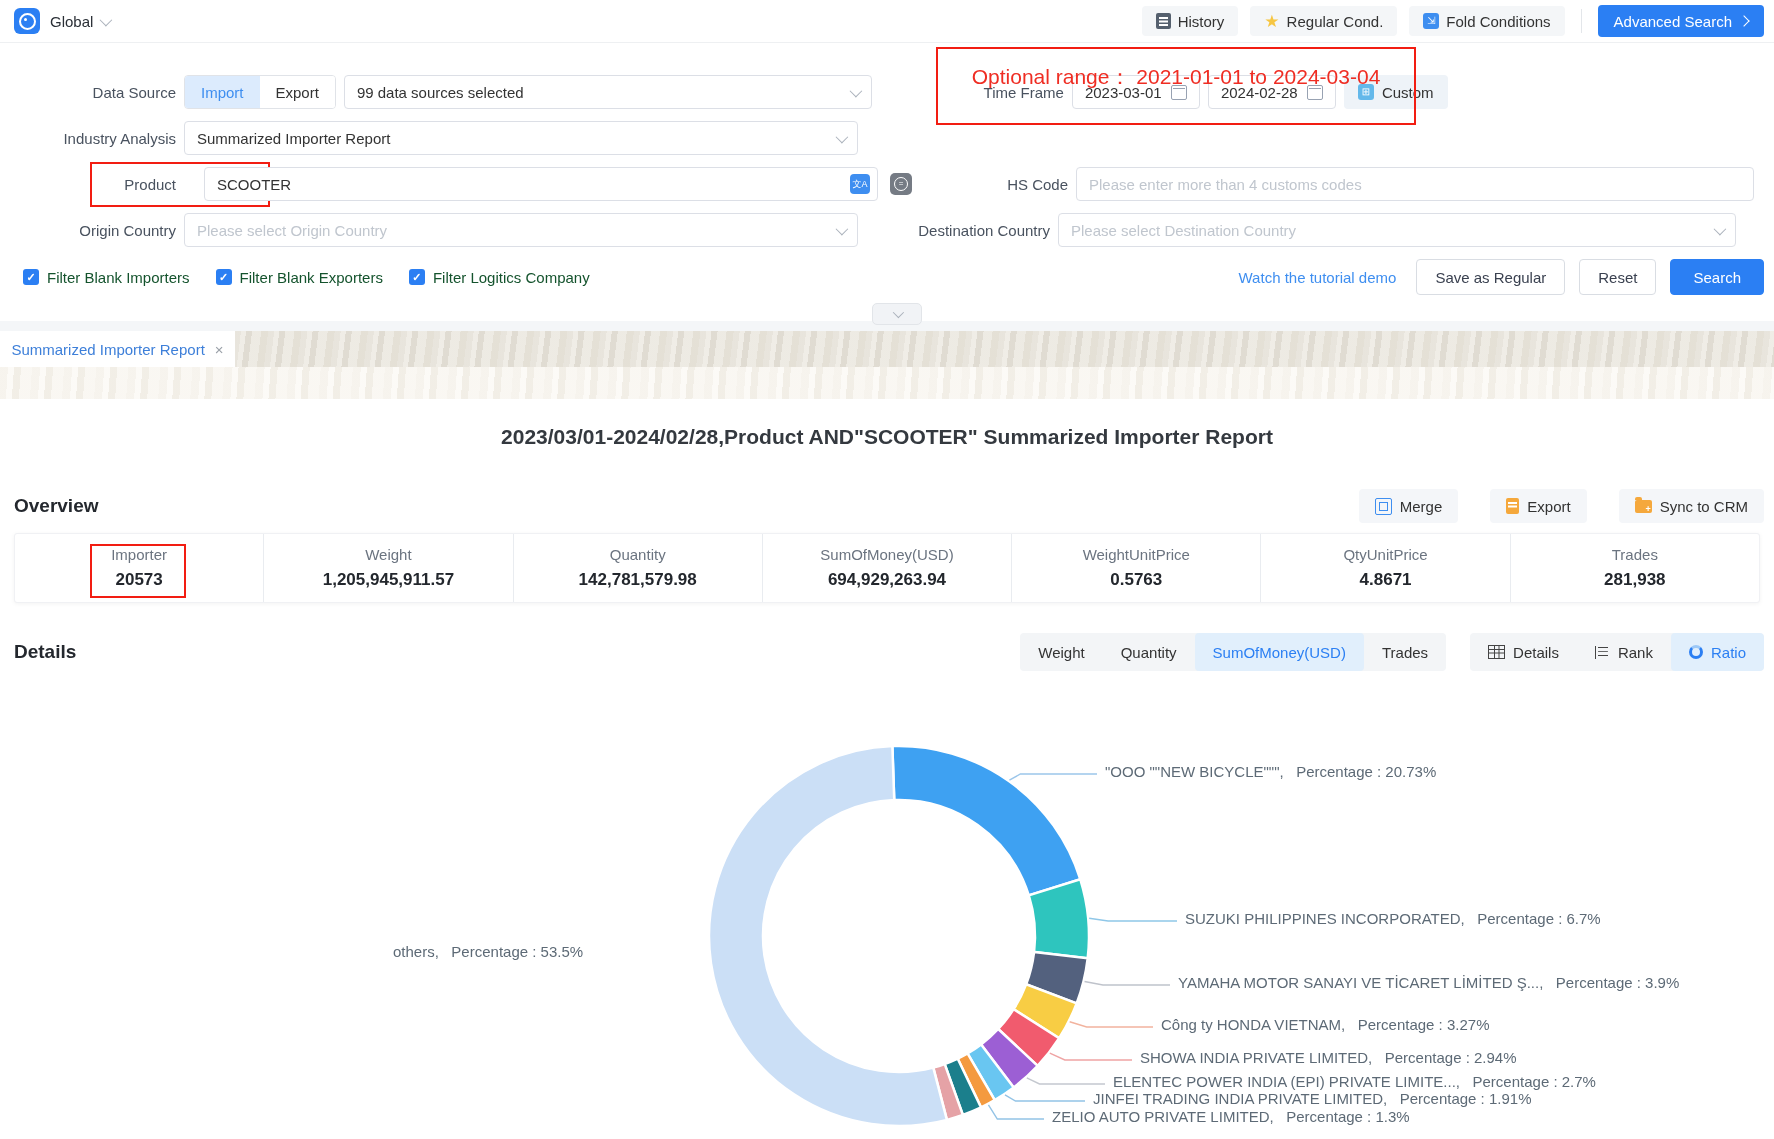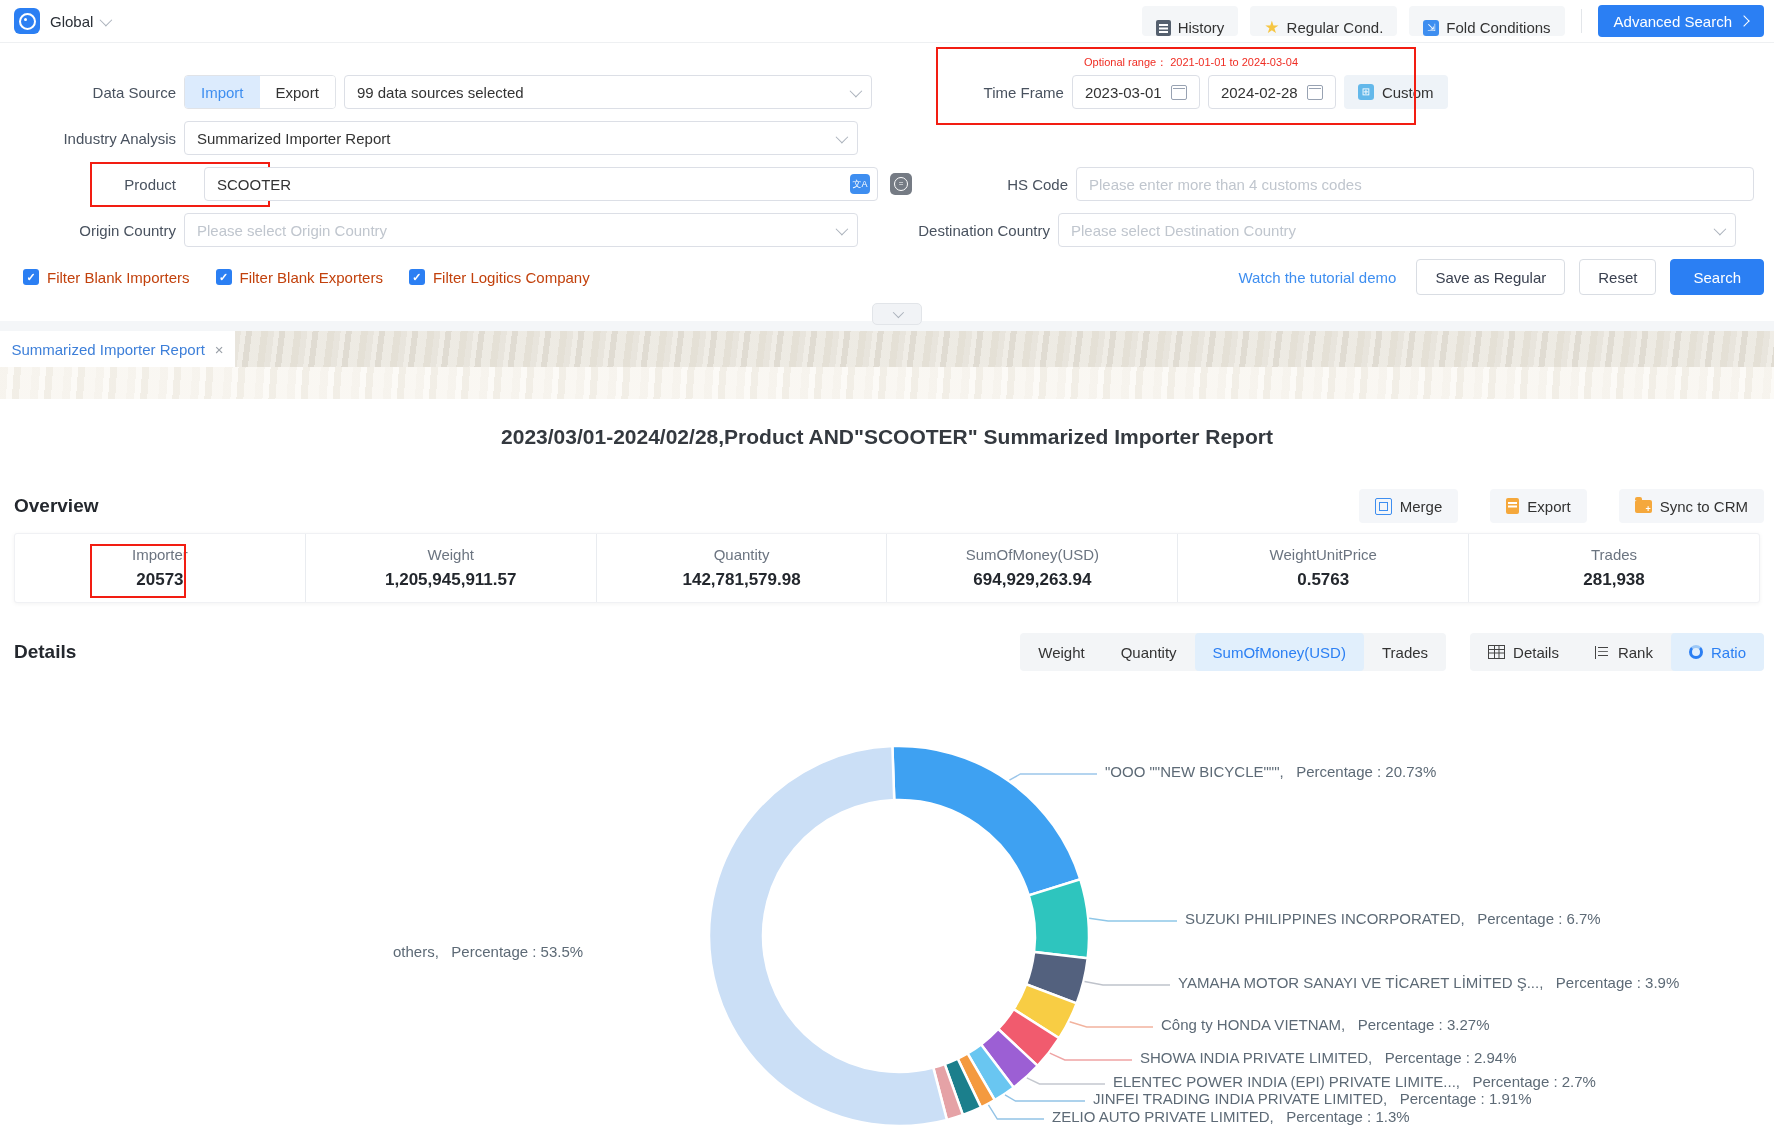--- a/index.html
+++ b/index.html
@@ -7,21 +7,21 @@
   .canvas{position:relative;width:1774px;height:1139px;background:#fff;overflow:hidden;}
 
   
   .topbar{height:42px;display:flex;align-items:center;padding:0 10px 0 14px;border-bottom:1px solid #eef0f2;}
   .logo{width:26px;height:26px;border-radius:6px;background:#2b7ff3;display:flex;align-items:center;justify-content:center;margin-right:10px;}
   .logo i{display:block;width:13px;height:13px;border:2px solid #fff;border-radius:50%;position:relative;}
   .logo i::after{content:"";position:absolute;left:3px;top:3px;width:3px;height:3px;background:#fff;border-radius:50%;}
   .global-lbl{font-size:15px;color:#2a2f36;margin-right:7px;}
   .chev{display:inline-block;width:8px;height:8px;border-right:1.6px solid #aab1bb;border-bottom:1.6px solid #aab1bb;transform:rotate(45deg) translateY(-2px);}
   .tb-right{margin-left:auto;display:flex;align-items:center;gap:12px;}
-  .tb-btn{height:30px;display:flex;align-items:flex-end;gap:7px;background:#f4f6f8;border-radius:4px;padding:0 14px;font-size:15px;color:#333;cursor:pointer;}
+  .tb-btn{height:30px;display:flex;align-items:center;gap:7px;background:#f4f6f8;border-radius:4px;padding:0 14px;font-size:15px;color:#333;cursor:pointer;}
   .tb-div{width:1px;height:24px;background:#e3e6ea;margin:0 4px;}
   .adv-btn{height:32px;display:flex;align-items:center;gap:8px;background:#2b7ff3;color:#fff;border-radius:4px;padding:0 16px;font-size:15px;cursor:pointer;}
   .adv-btn .chev{border-color:#fff;transform:rotate(-45deg);width:7px;height:7px;}
   .ic-doc{width:15px;height:16px;background:#55606e;border-radius:2px;position:relative;}
   .ic-doc::after{content:"";position:absolute;left:3px;top:4px;width:9px;height:1.5px;background:#fff;box-shadow:0 3.5px 0 #fff,0 7px 0 #fff;}
   .ic-star{color:#f6c643;font-size:17px;line-height:1;}
   .ic-fold{width:16px;height:16px;background:#3e8ef0;border-radius:3px;position:relative;}
   .ic-fold::after{content:"⇲";position:absolute;inset:0;color:#fff;font-size:10px;line-height:16px;text-align:center;}
 
   
@@ -45,30 +45,30 @@
   .prod-wrap input{width:100%;padding-right:40px;}
   .ic-translate{position:absolute;right:8px;top:7px;width:20px;height:20px;background:#3e8ef0;border-radius:4px;color:#fff;font-size:9px;display:flex;align-items:center;justify-content:center;cursor:pointer;}
   .ic-exact{width:22px;height:22px;margin-left:12px;background:#757b84;border-radius:5px;color:#fff;display:flex;align-items:center;justify-content:center;cursor:pointer;}
   .ic-exact i{display:block;width:12px;height:12px;border:1.4px solid #fff;border-radius:50%;font-style:normal;font-size:8px;line-height:12px;text-align:center;}
   .date-ctrl{width:128px;justify-content:space-between;margin-right:8px;cursor:pointer;}
   .ic-cal{width:14px;height:13px;border:1.5px solid #98a2b2;border-radius:2px;position:relative;}
   .ic-cal::before{content:"";position:absolute;left:1px;right:1px;top:2px;height:1.5px;background:#98a2b2;}
   .custom-btn{flex:none;height:34px;display:flex;align-items:center;gap:8px;background:#eef3f8;border-radius:4px;padding:0 14px;font-size:15px;color:#333;cursor:pointer;}
   .ic-custom{width:16px;height:16px;background:#63b8ea;border-radius:3px;color:#fff;font-size:10px;line-height:16px;text-align:center;}
   .cb-row-left{display:flex;align-items:center;padding-left:15px;gap:26px;}
-  .cb{display:flex;align-items:center;gap:8px;font-size:15px;color:#c2410c;cursor:pointer;}
+  .cb{display:flex;align-items:center;gap:8px;font-size:15px;color:#14532d;cursor:pointer;}
   .cbx{width:16px;height:16px;background:#2b7ff3;border-radius:3px;position:relative;}
   .cbx::after{content:"✓";position:absolute;inset:0;color:#fff;font-size:11px;font-weight:bold;line-height:16px;text-align:center;}
   .expand-pill{position:absolute;left:872px;top:260px;width:48px;height:20px;background:#f1f3f6;border:1px solid #e2e5e9;border-radius:5px;display:flex;align-items:center;justify-content:center;cursor:pointer;}
   .expand-pill .chev{width:7px;height:7px;transform:rotate(45deg) translateY(-2px);}
   .actions{margin-left:auto;display:flex;align-items:center;gap:14px;}
   .link{color:#3e8ef0;font-size:15px;margin-right:6px;cursor:pointer;}
   .btn{height:34px;display:flex;align-items:center;padding:0 18px;border:1px solid #d9dde3;border-radius:4px;background:#fff;font-size:15px;color:#3a4150;cursor:pointer;}
   .btn-primary{background:#2b7ff3;border-color:#2b7ff3;color:#fff;padding:0 22px;}
-  .red-note{position:absolute;left:936px;top:12px;width:480px;text-align:center;color:#ef2d23;font-size:11px;padding-left:15px;}
+  .red-note{position:absolute;left:936px;top:20px;width:480px;text-align:center;color:#ef2d23;font-size:21px;}
   .red-box{position:absolute;border:2px solid #f21d12;pointer-events:none;box-sizing:border-box;}
   .rb-time{left:936px;top:4px;width:480px;height:78px;}
   .rb-prod{left:90px;top:119px;width:180px;height:45px;}
 
   
   .page-gap{height:10px;background:#f4f6f8;}
   .tabbar{height:36px;background:#e9edf1;display:flex;align-items:stretch;}
   .tab-active{width:235px;background:#fff;display:flex;align-items:center;justify-content:center;gap:10px;font-size:15px;color:#3d7fd9;cursor:pointer;}
   .tab-close{color:#9aa0a8;font-size:15px;cursor:pointer;}
   .noise{flex:1;background:
@@ -282,20 +282,24 @@
       <span class="stat-label">Quantity</span>
       <span class="stat-value">142,781,579.98</span>
     </div>
     <div class="stat-cell">
       <span class="stat-label">SumOfMoney(USD)</span>
       <span class="stat-value">694,929,263.94</span>
     </div>
     <div class="stat-cell">
       <span class="stat-label">WeightUnitPrice</span>
       <span class="stat-value">0.5763</span>
+    </div>
+    <div class="stat-cell">
+      <span class="stat-label">QtyUnitPrice</span>
+      <span class="stat-value">4.8671</span>
     </div>
     <div class="stat-cell">
       <span class="stat-label">Trades</span>
       <span class="stat-value">281,938</span>
     </div>
     <div class="red-box rb-importer"></div>
   </div>
 
   <div class="sec-row details">
     <span class="sec-title">Details</span>

